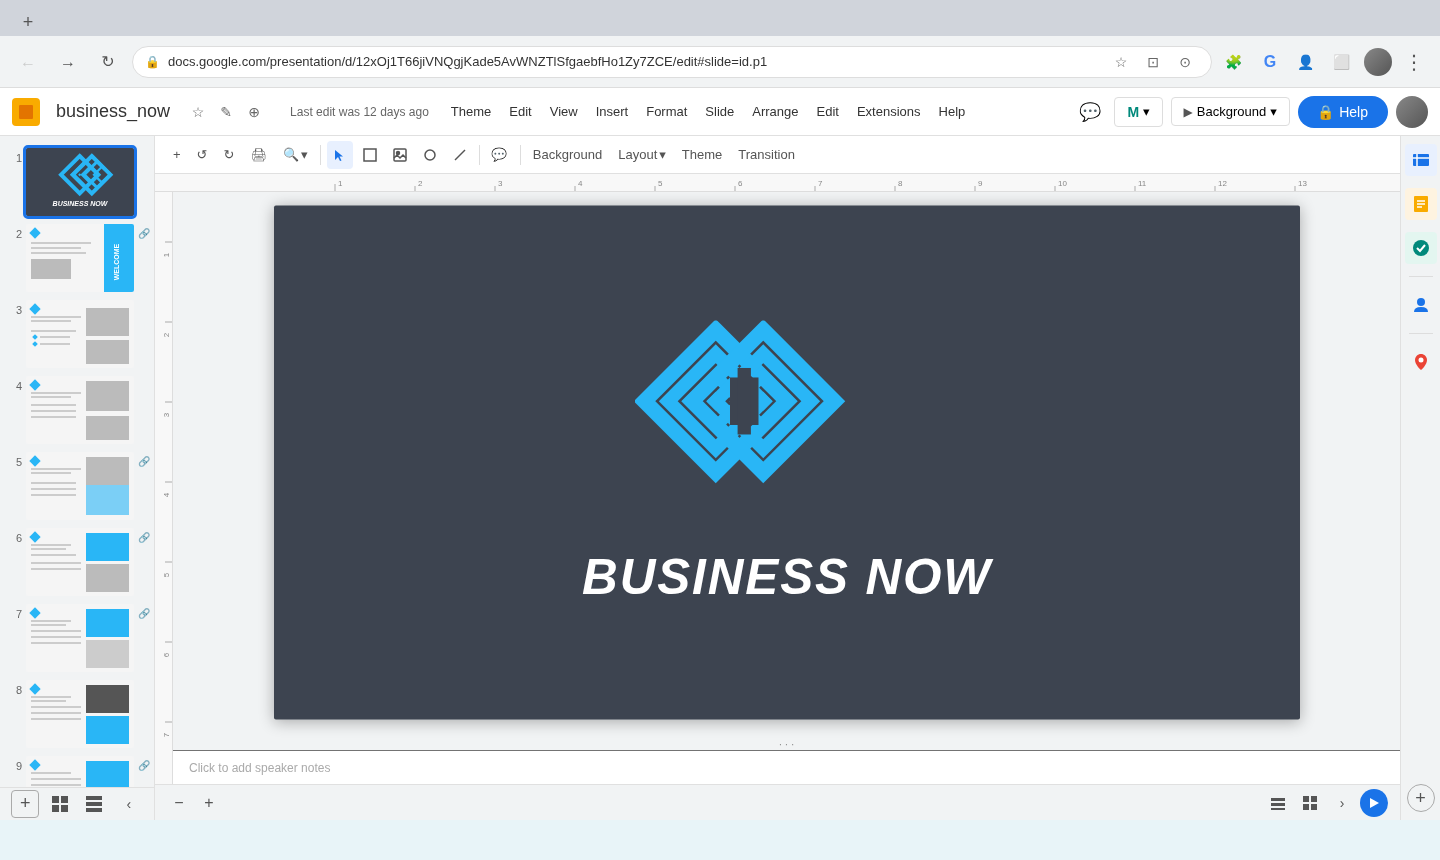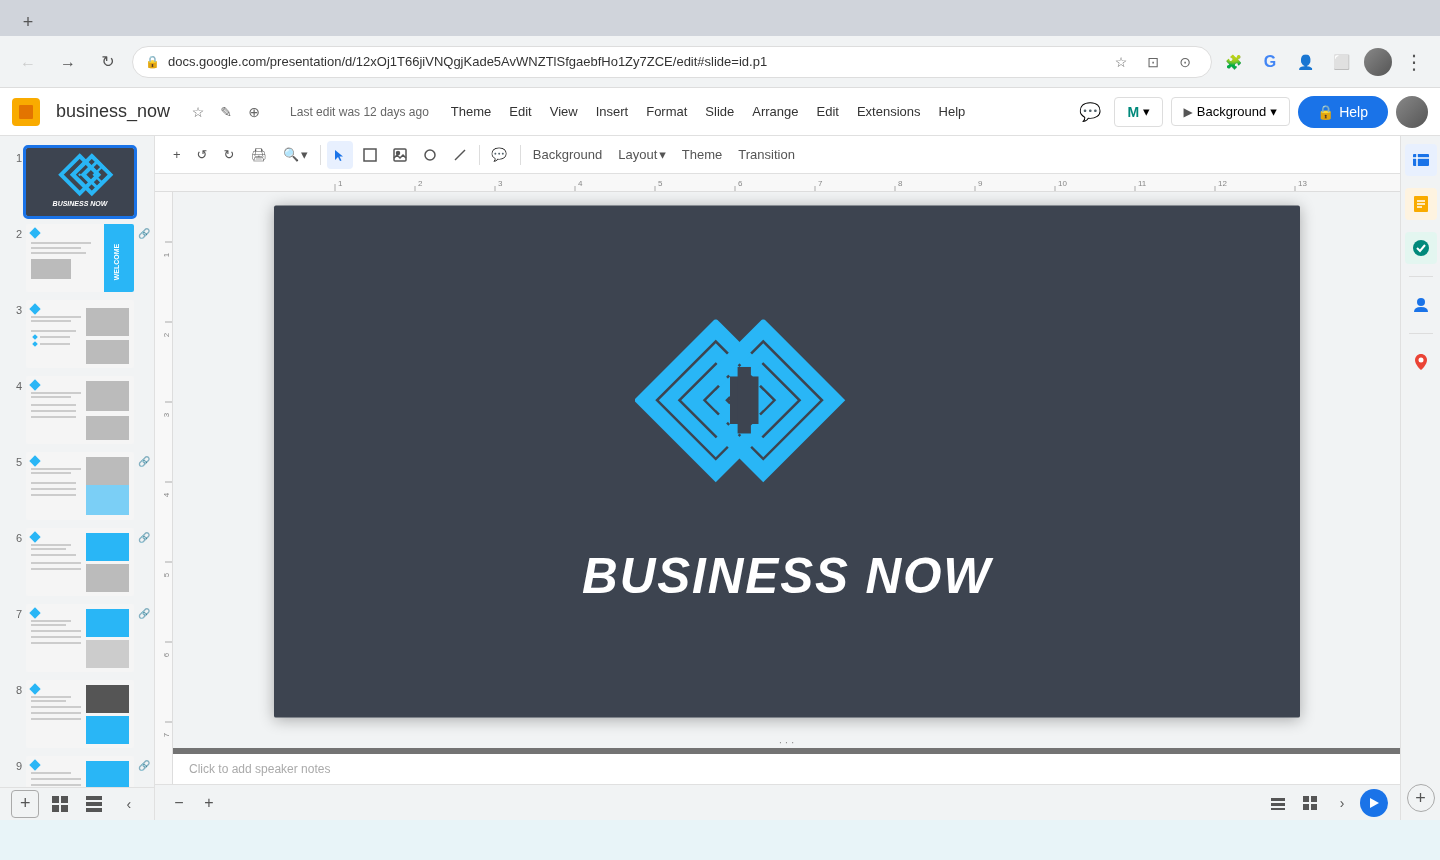--- a/index.html
+++ b/index.html
@@ -216,23 +216,23 @@
       font-style: italic;
       letter-spacing: 2px;
       font-family: Arial, sans-serif;
     }
 
     
     .speaker-notes {
       width: 100%;
       height: 36px;
       background: #fff;
-      border-top: 6px solid #737373;
-      display: flex;
-      align-items: flex-start;
+      border-top: 1px solid #737373;
+      display: flex;
+      align-items: center;
       padding: 8px 16px;
       font-size: 12px;
       color: #aaa;
     }
 
     
     .bottom-bar {
       width: 100%;
       height: 36px;
       background: #f1f3f4;

